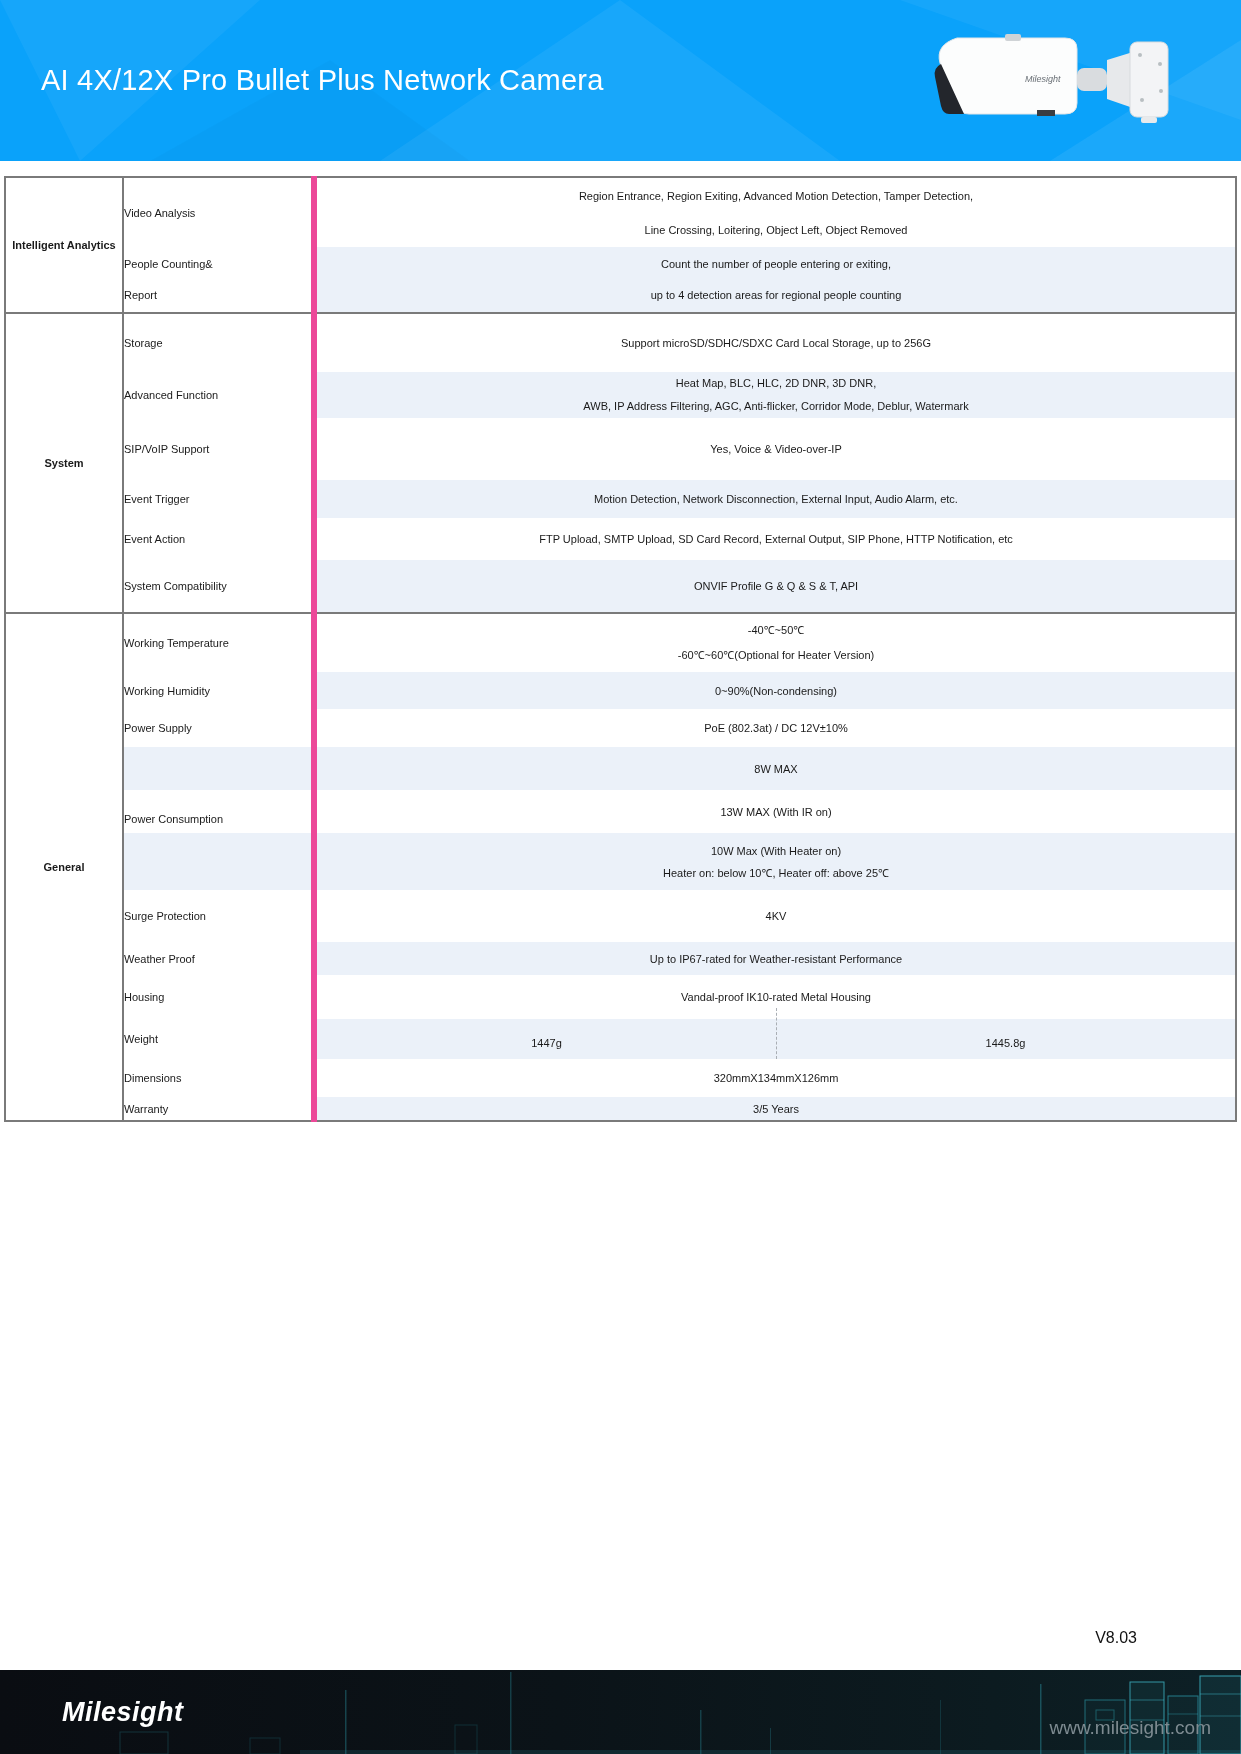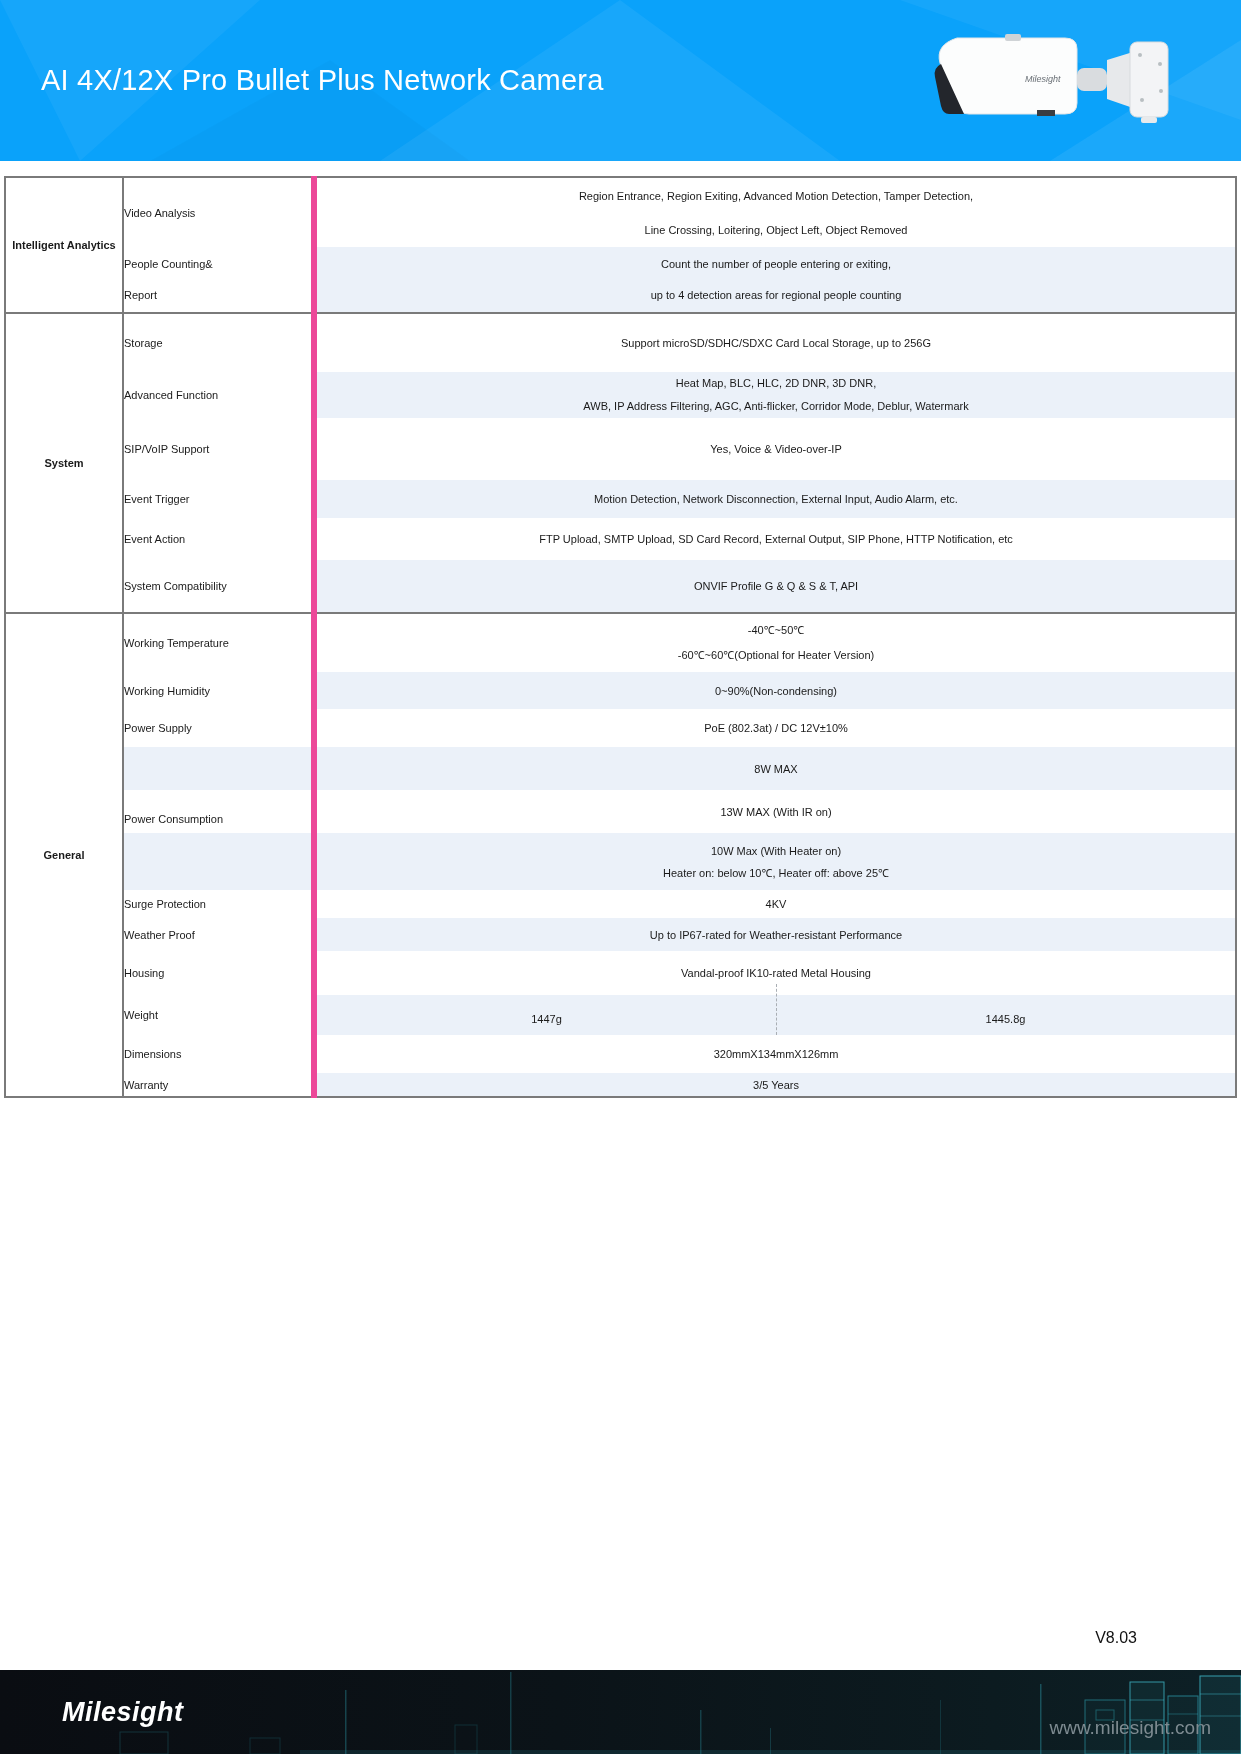--- a/index.html
+++ b/index.html
@@ -198,21 +198,21 @@
       <td class="val white">
             <div>13W MAX (With IR on)</div>
           </td>
     </tr>
     <tr style="height:57px">
       <td class="val light lh22">
         <div>10W Max (With Heater on)</div>
         <div>Heater on: below 10℃, Heater off: above 25℃</div>
       </td>
     </tr>
-    <tr style="height:28px">
+    <tr style="height:52px">
       <td class="lab white">
             <div>Surge Protection</div>
           </td>
       <td class="val white">
             <div>4KV</div>
           </td>
     </tr>
     <tr style="height:33px">
       <td class="lab light">
             <div>Weather Proof</div>

